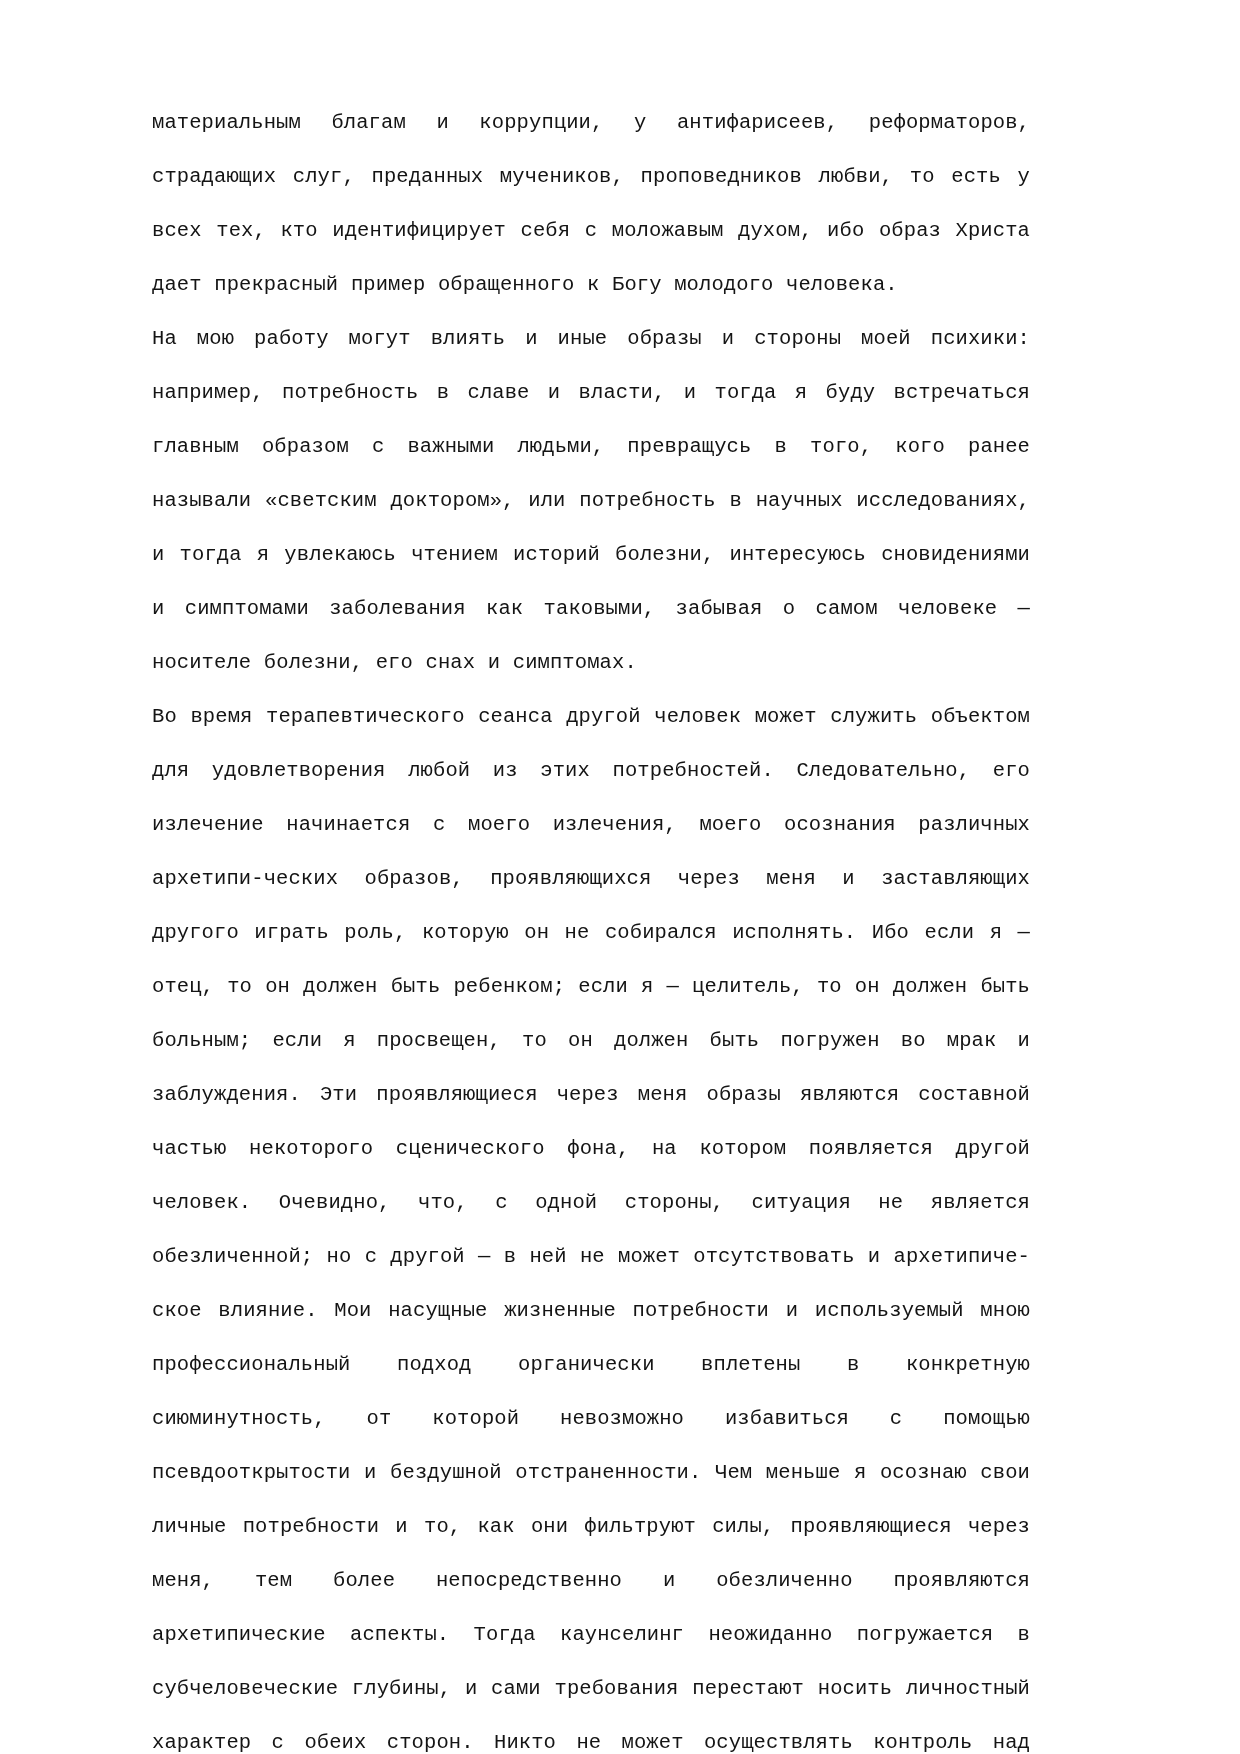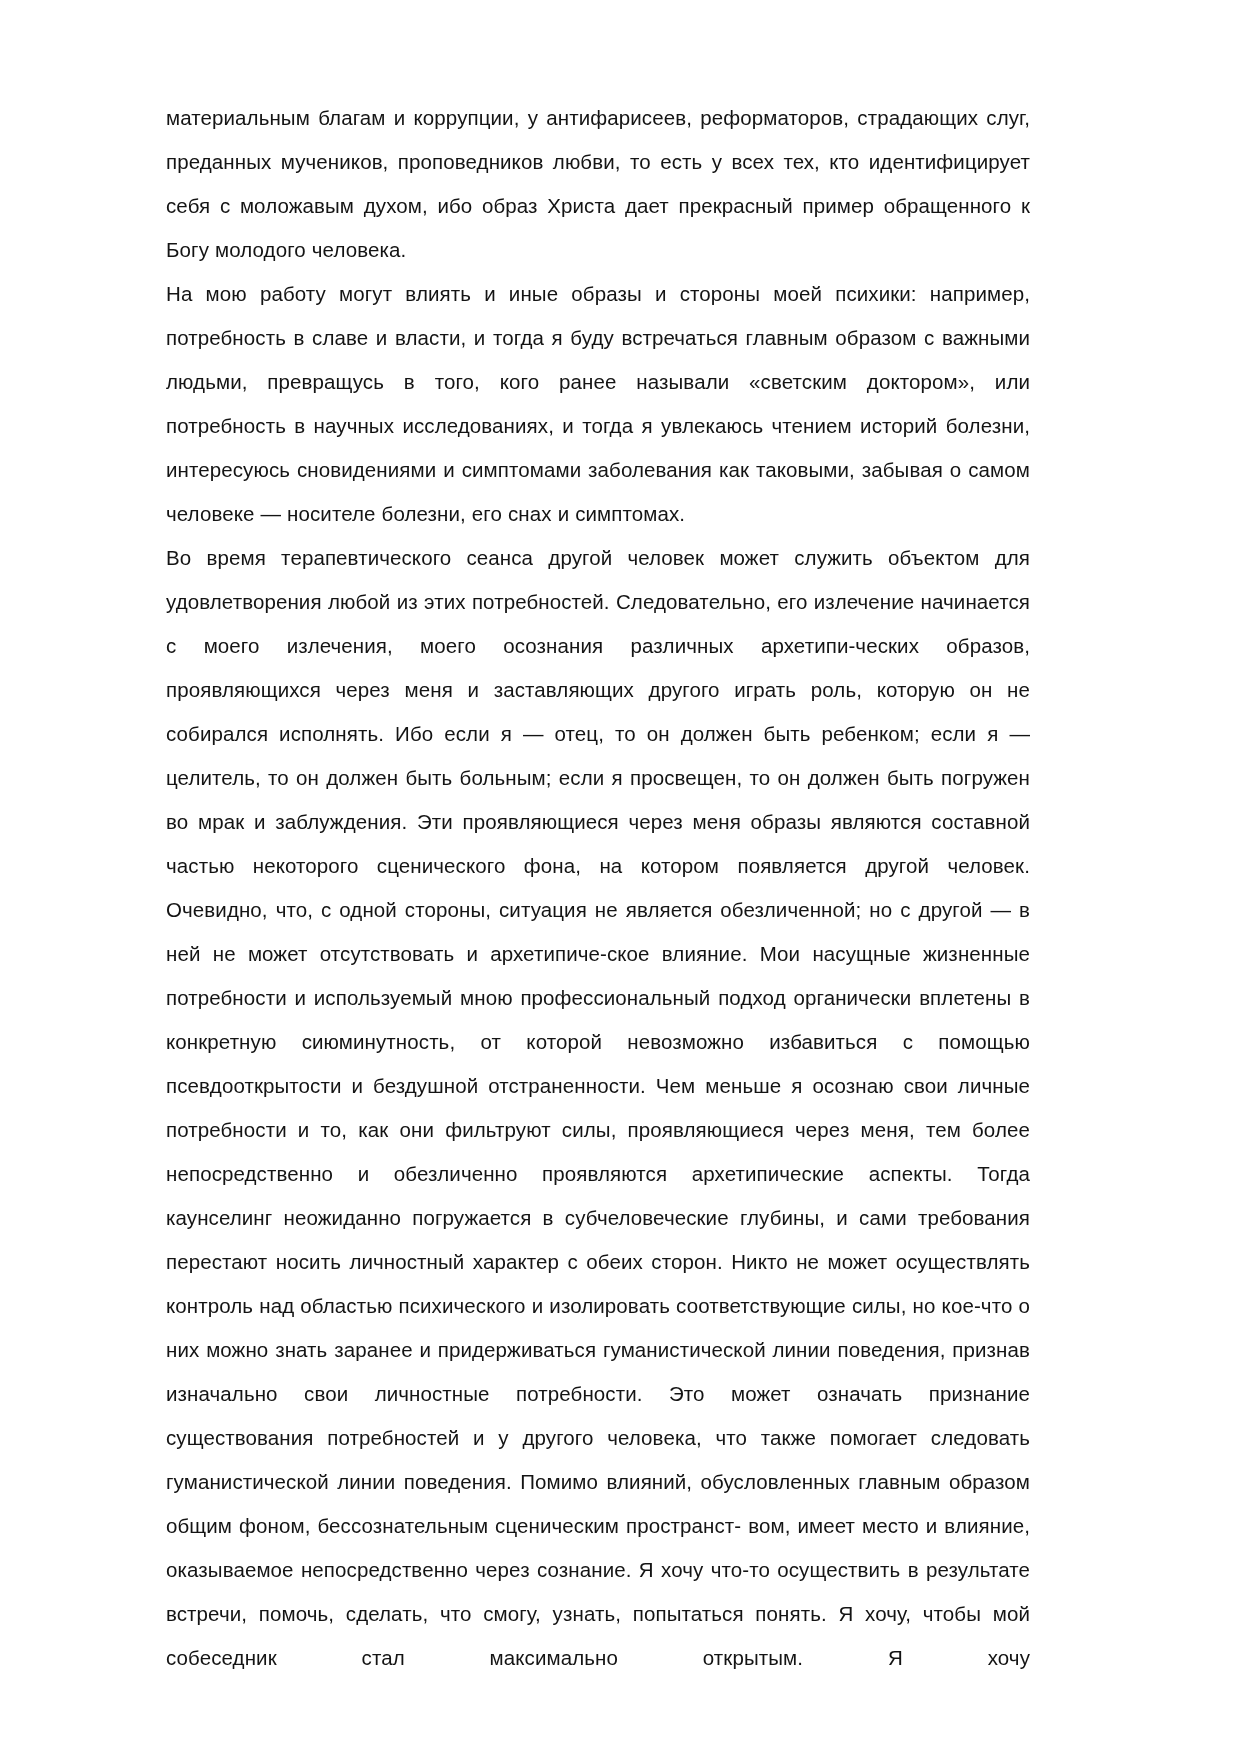--- a/index.html
+++ b/index.html
@@ -17,27 +17,27 @@
     overflow: hidden;
     box-sizing: border-box;
   }
   .text-column {
     position: absolute;
     left: 152px;
     top: 96px;
     width: 878px;
   }
   .para {
-    font-family: Liberation Sans, sans-serif;
+    font-family: Liberation Mono, monospace;
     font-size: 20.5px;
-    line-height: 44px;
+    line-height: 54px;
     color: #141414;
     text-align: justify;
     text-justify: inter-word;
-    margin: 0 0 0 14px;
+    margin: 0 0 0 0;
     padding: 0;
     -webkit-hyphens: none;
     hyphens: none;
     word-spacing: 0.01em;
     letter-spacing: 0.005em;
   }
   
   .para:after {
     content: "";
     display: inline-block;

